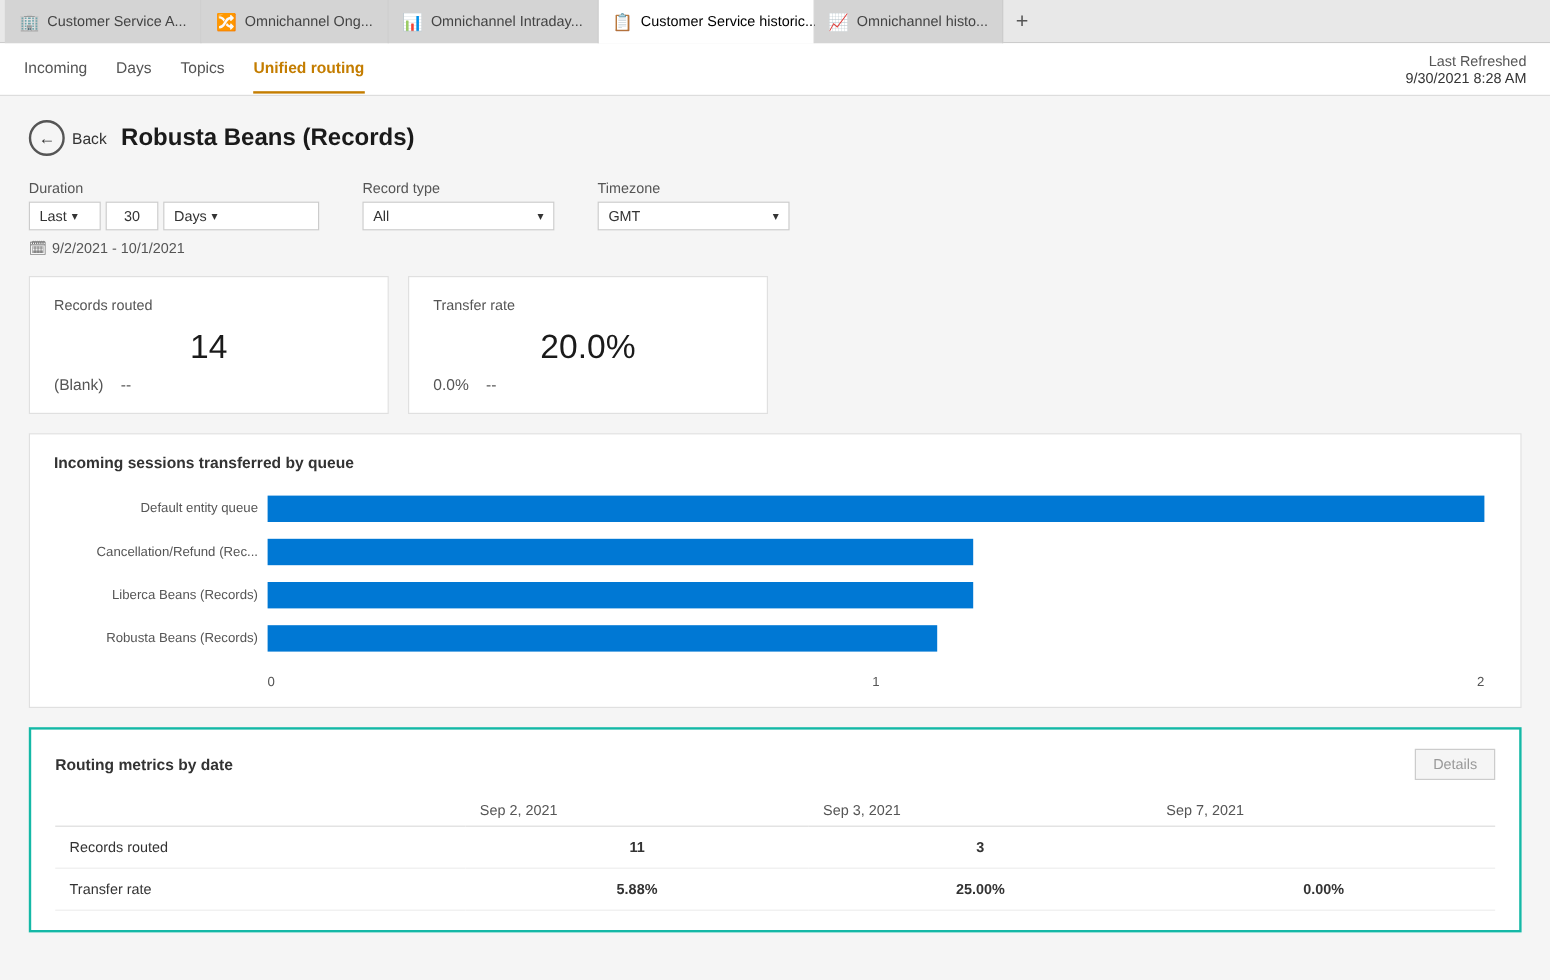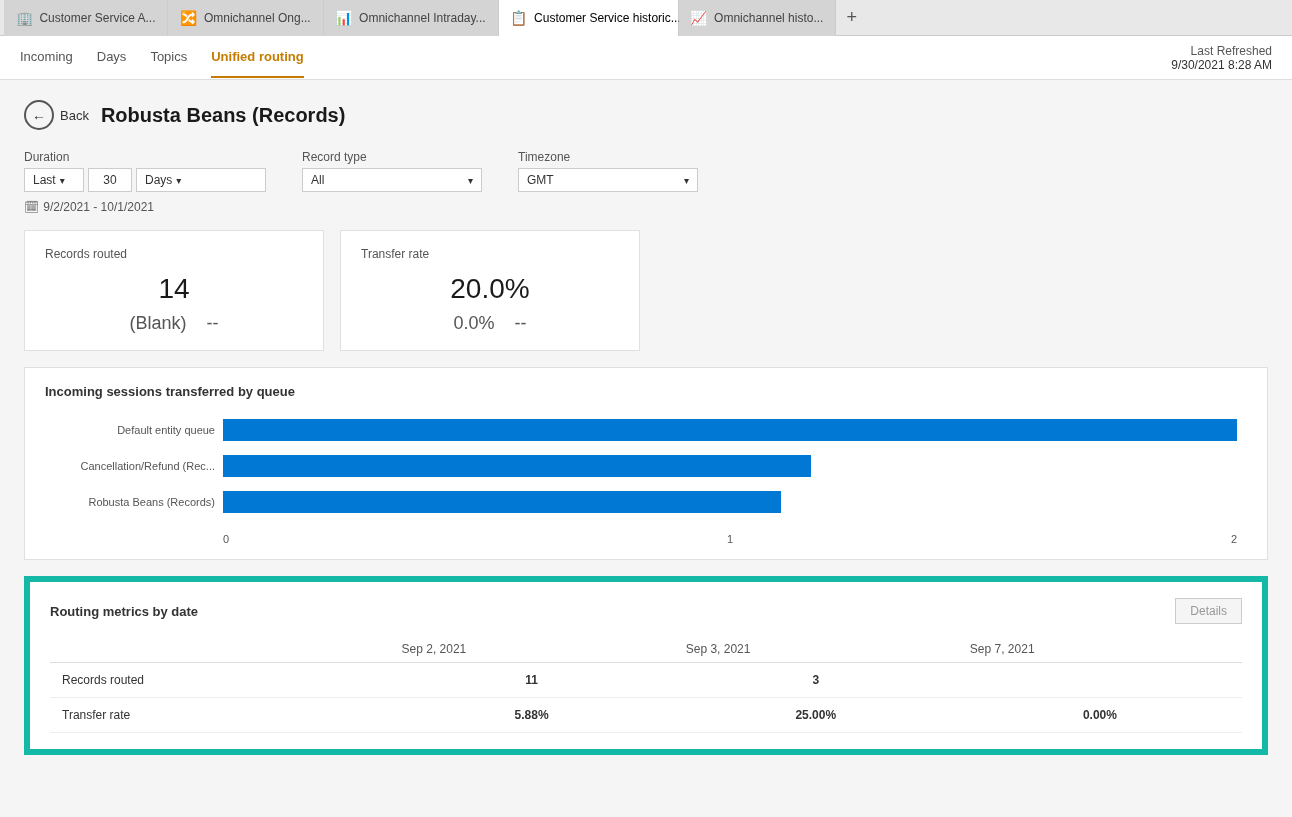--- a/index.html
+++ b/index.html
@@ -194,23 +194,23 @@
       margin-bottom: 12px;
     }
     .kpi-value {
       font-size: 28px;
       font-weight: 400;
       color: #1a1a1a;
       text-align: center;
       margin-bottom: 8px;
     }
     .kpi-sub {
-      font-size: 18px;
-      color: #555;
-      text-align: center;
+      font-size: 13px;
+      color: #555;
+      text-align: left;
     }
 
     
     .chart-section {
       background: #fff;
       border: 1px solid #e0e0e0;
       padding: 16px 20px;
       margin-bottom: 16px;
     }
     .chart-title {
@@ -241,21 +241,21 @@
       position: relative;
     }
     .bar-fill {
       height: 100%;
       background: #0078d4;
     }
 
     
     .table-section {
       background: #fff;
-      border: 6px solid #14b8a6;
+      border: 2px solid #14b8a6;
       padding: 16px 20px;
     }
     .table-section-header {
       display: flex;
       align-items: center;
       margin-bottom: 12px;
     }
     .table-title {
       font-size: 13px;
       font-weight: 600;
@@ -358,28 +358,28 @@
         </div>
         <div class="filter-number">30</div>
         <div class="filter-select filter-select-wide">
           <span>Days</span>
           <span class="chevron">▾</span>
         </div>
       </div>
     </div>
     <div class="filter-group">
       <span class="filter-label">Record type</span>
-      <div class="filter-select filter-select-wide" style="width:180px;">
+      <div class="filter-select filter-select-wide" style="width:160px;">
         <span>All</span>
         <span class="chevron" style="margin-left:auto;">▾</span>
       </div>
     </div>
     <div class="filter-group">
       <span class="filter-label">Timezone</span>
-      <div class="filter-select filter-select-wide" style="width:180px;">
+      <div class="filter-select filter-select-wide" style="width:160px;">
         <span>GMT</span>
         <span class="chevron" style="margin-left:auto;">▾</span>
       </div>
     </div>
   </div>
   <div class="date-range">
     <span>🗓</span>
     <span>9/2/2021 - 10/1/2021</span>
   </div>
 
@@ -408,20 +408,26 @@
     <div class="chart-title">Incoming sessions transferred by queue</div>
     <div class="bar-chart">
       <div class="bar-row">
         <span class="bar-label">Default entity queue</span>
         <div class="bar-container">
           <div class="bar-fill" style="width:100%;"></div>
         </div>
       </div>
       <div class="bar-row">
         <span class="bar-label">Cancellation/Refund (Rec...</span>
+        <div class="bar-container">
+          <div class="bar-fill" style="width:58%;"></div>
+        </div>
+      </div>
+      <div class="bar-row">
+        <span class="bar-label">Liberca Beans (Records)</span>
         <div class="bar-container">
           <div class="bar-fill" style="width:58%;"></div>
         </div>
       </div>
       <div class="bar-row">
         <span class="bar-label">Robusta Beans (Records)</span>
         <div class="bar-container">
           <div class="bar-fill" style="width:55%;"></div>
         </div>
       </div>

